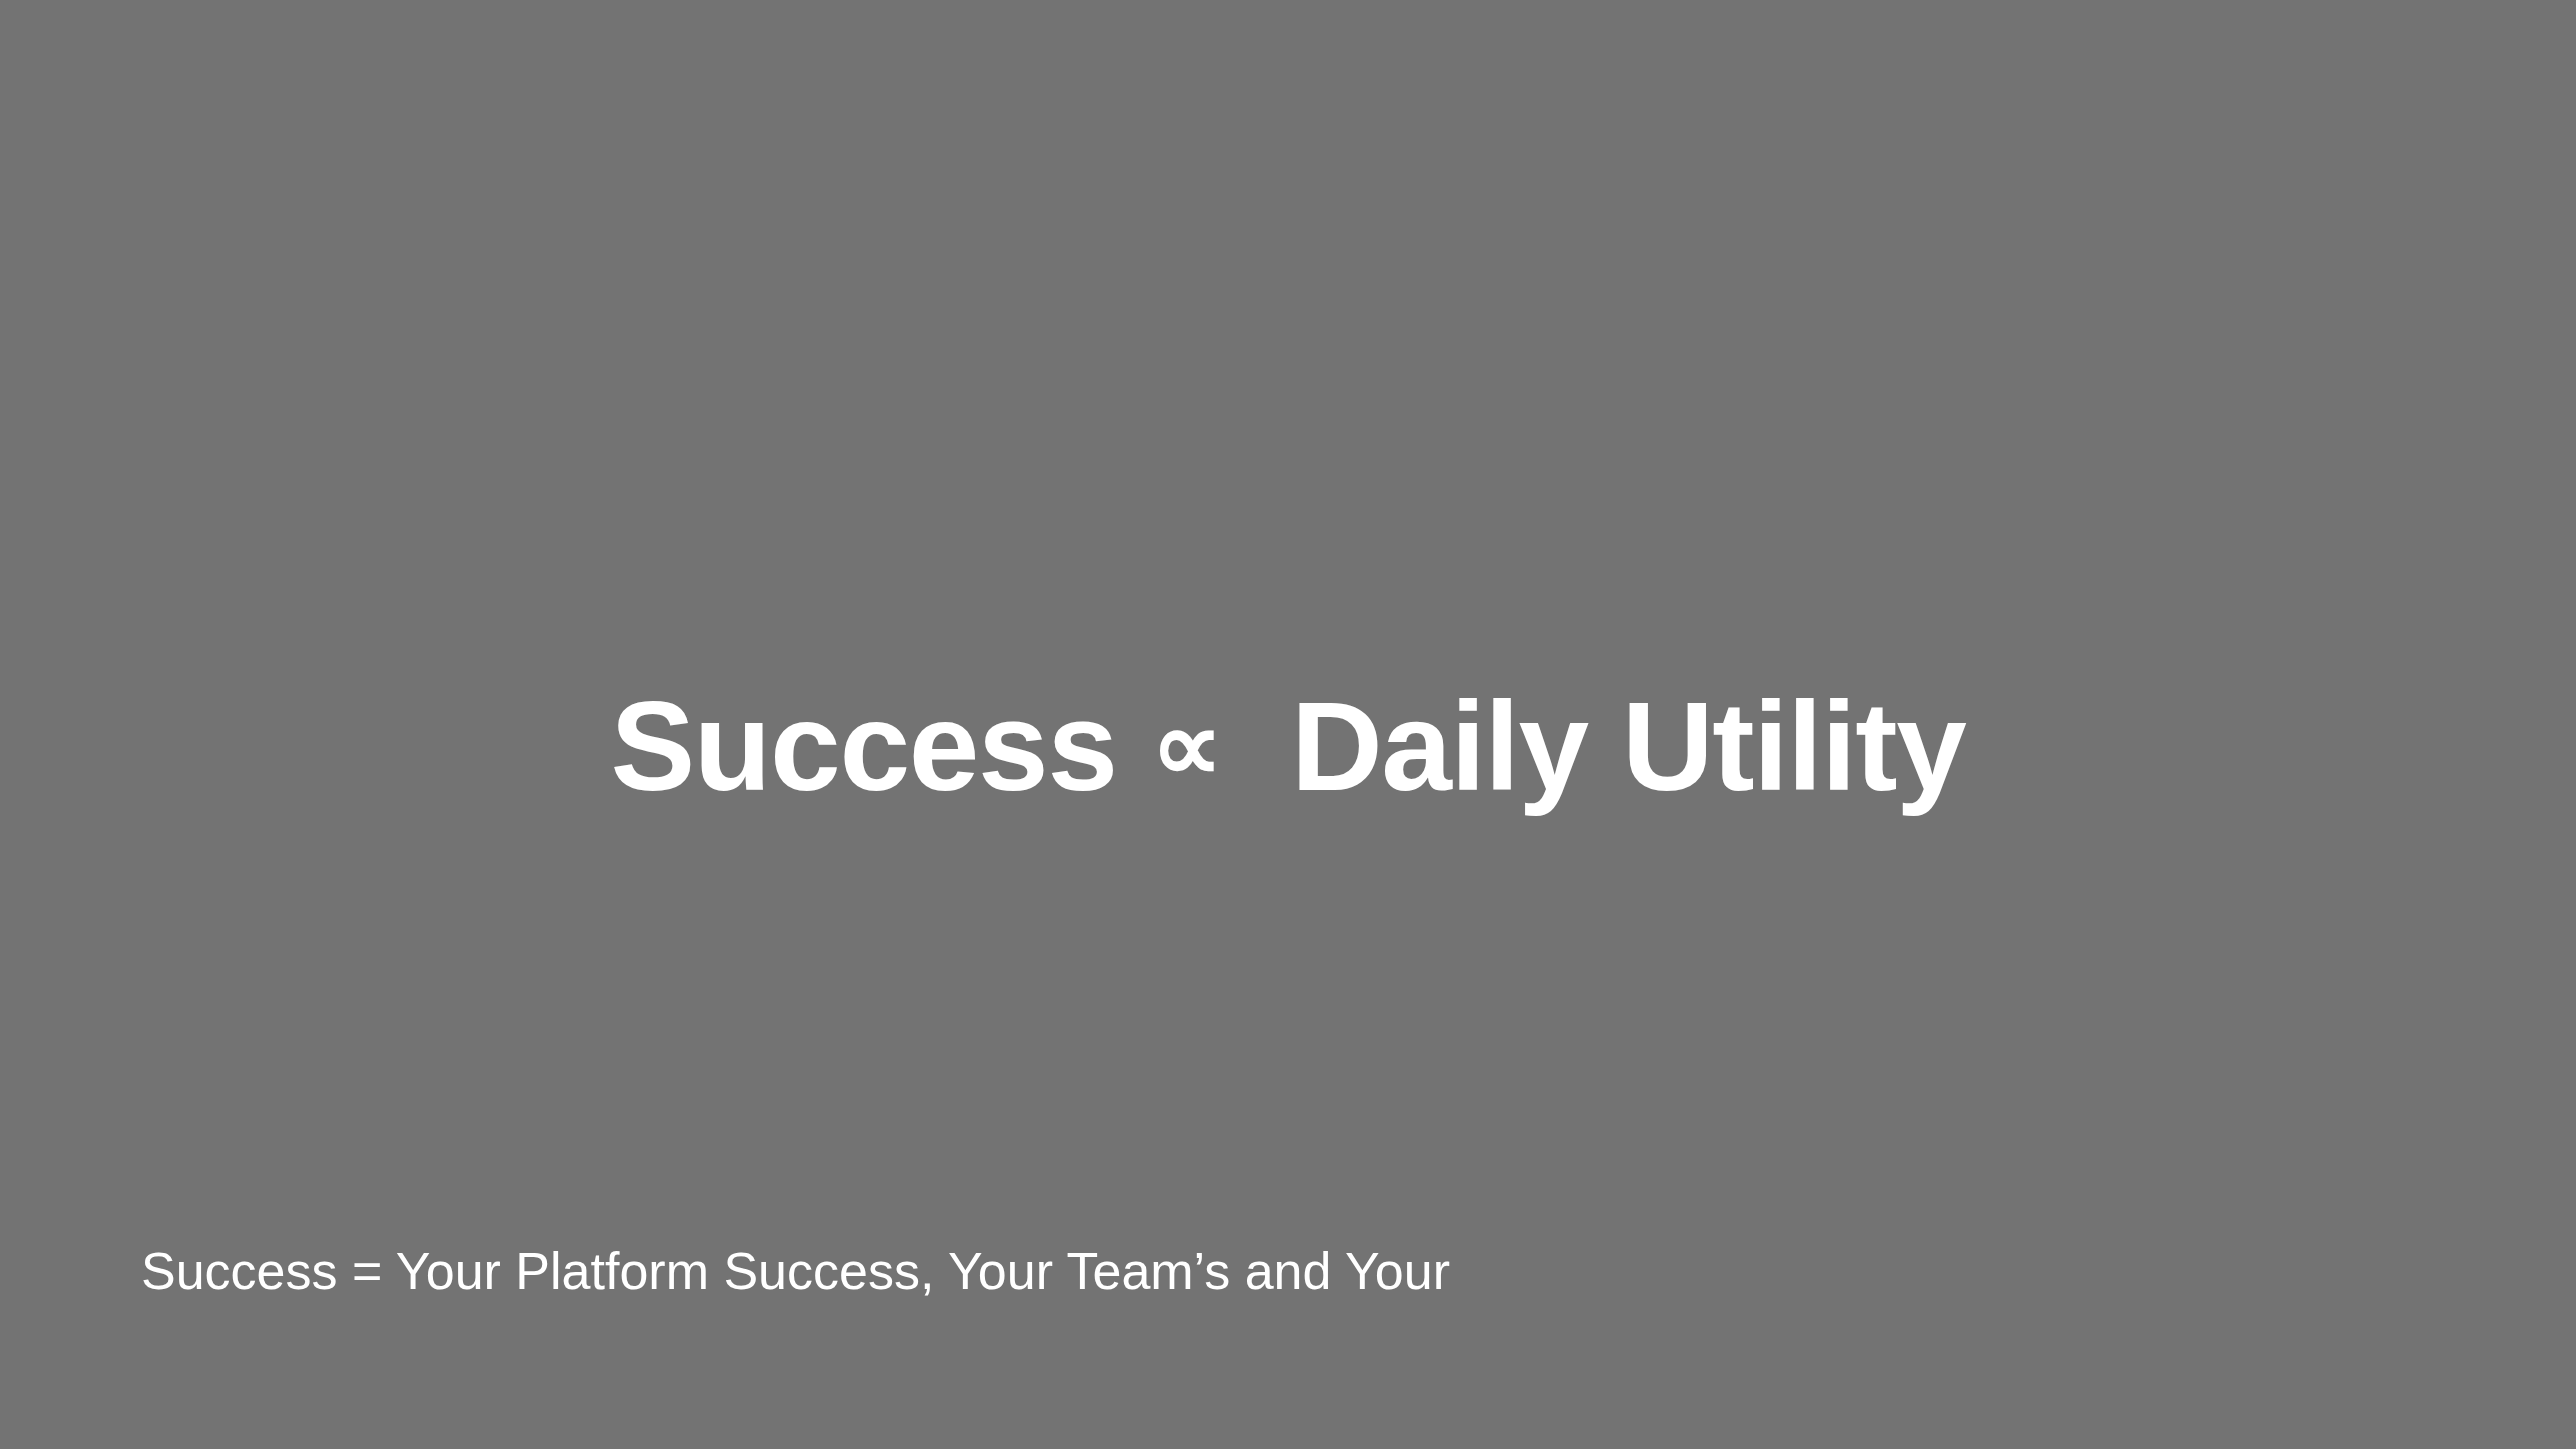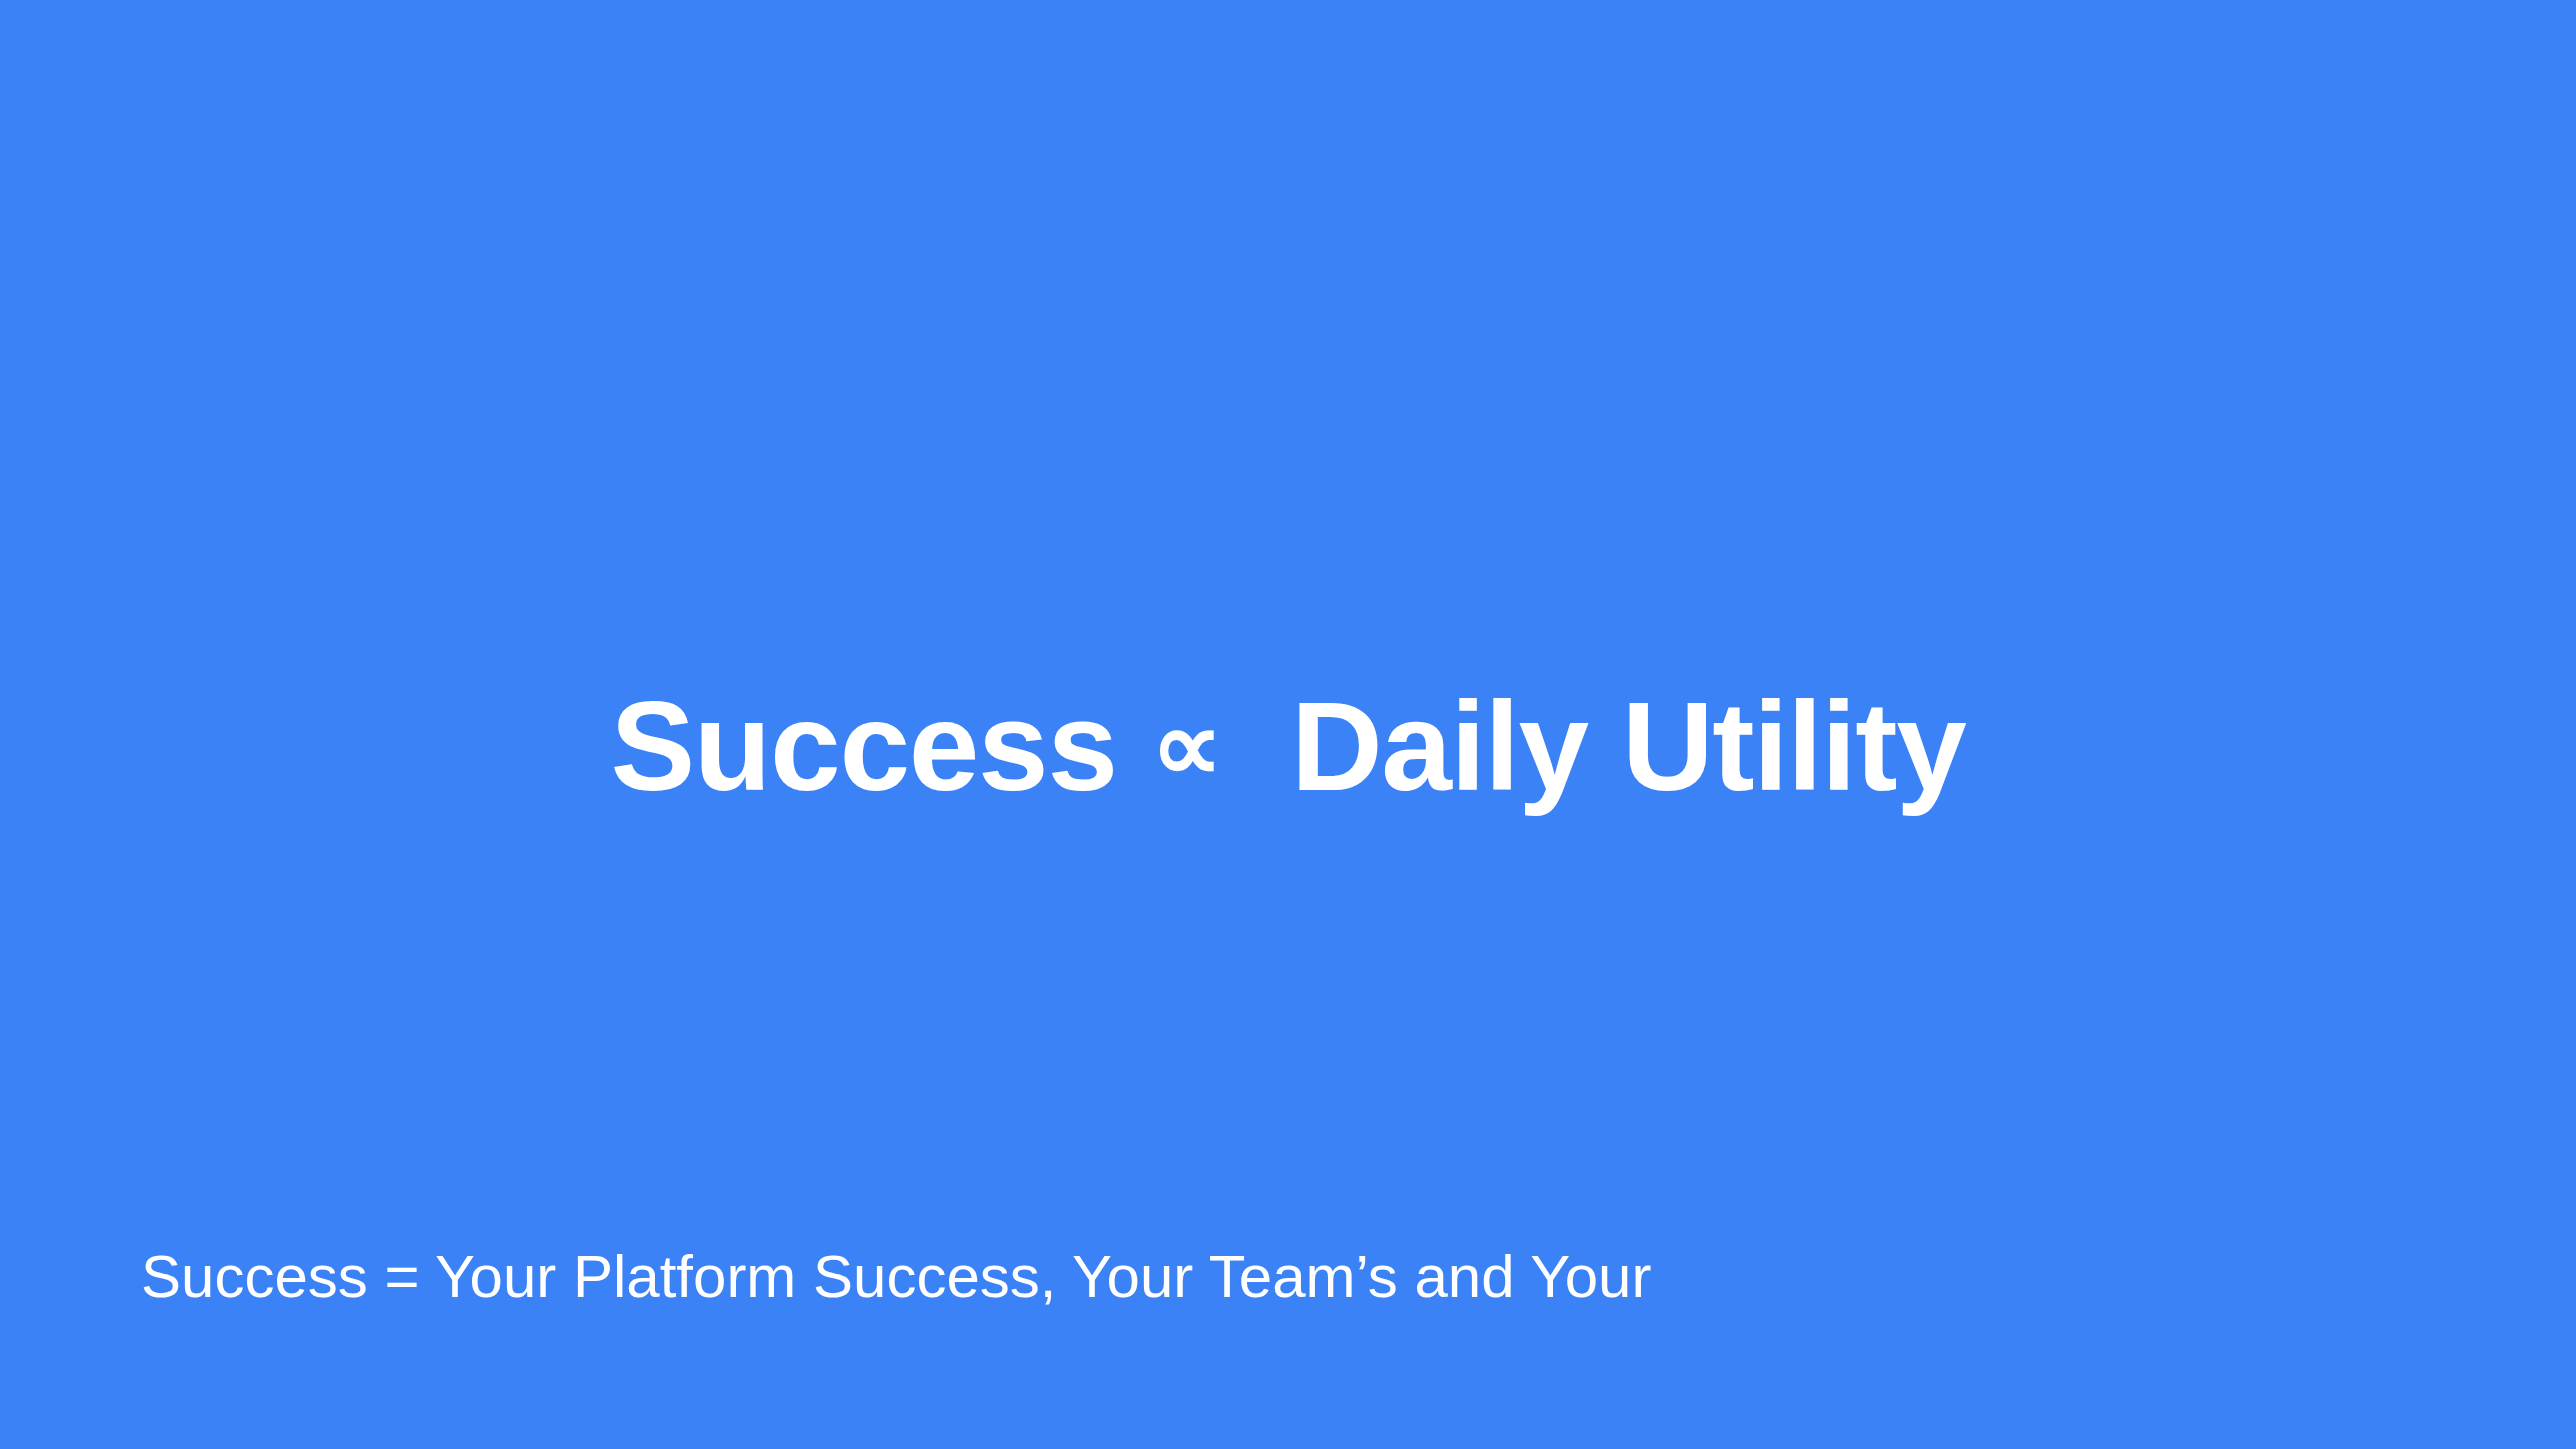--- a/index.html
+++ b/index.html
@@ -4,21 +4,21 @@
 <style>
   html, body {
     margin: 0;
     padding: 0;
     background: #000000;
   }
   #slide {
     position: relative;
     width: 2576px;
     height: 1449px;
-    background: #3b82f6;
+    background: #737373;
     overflow: hidden;
     font-family: "Liberation Sans", sans-serif;
     -webkit-font-smoothing: antialiased;
   }
 
   
   .headline-block {
     position: absolute;
     left: 0;
     top: 590px;
@@ -44,21 +44,21 @@
   }
 
   
   .subtitle {
     position: absolute;
     left: 141px;
     top: 1239px;
     max-width: 2281px;
     font-family: "Liberation Sans", sans-serif;
     font-weight: 400;
-    font-size: 60px;
+    font-size: 52px;
     line-height: 1.25;
     letter-spacing: 0px;
     color: #ffffff;
     white-space: pre-wrap;
   }
 </style>
 </head>
 <body>
 
 <div id="slide">

